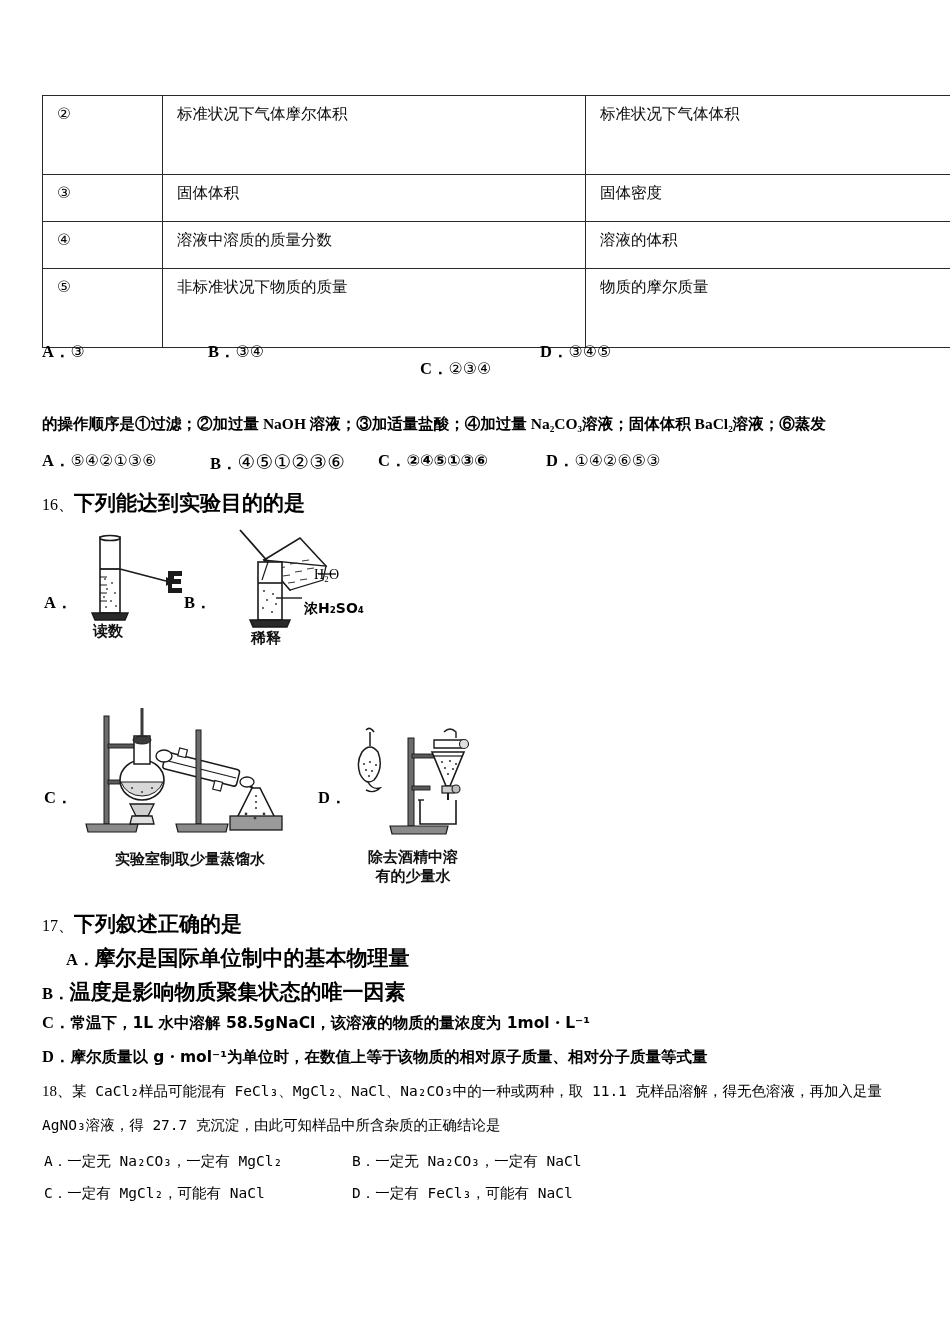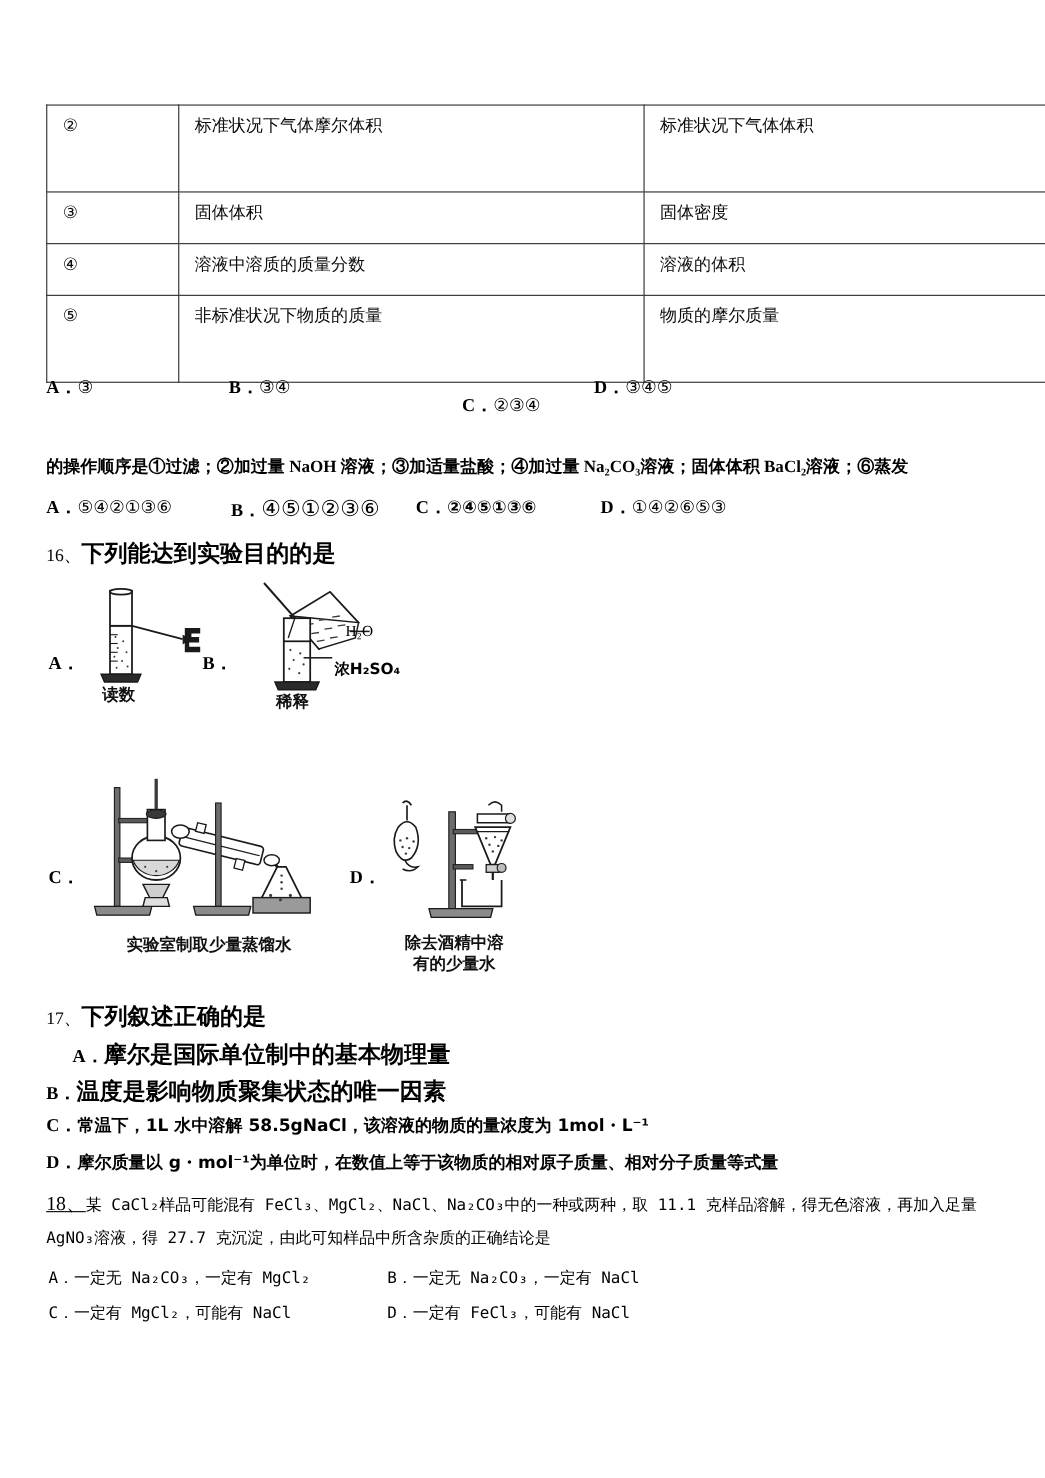--- a/index.html
+++ b/index.html
@@ -384,21 +384,21 @@
     <span class="opt-serif">B．</span><span class="qline zh">温度是影响物质聚集状态的唯一因素</span>
   </div>
   <div class="abs" style="left:42px; top:1012px;">
     <span class="opt-serif">C．</span><span class="qline zh" style="font-size:15.5px;">常温下，1L 水中溶解 58.5gNaCl，该溶液的物质的量浓度为 1mol・L⁻¹</span>
   </div>
   <div class="abs" style="left:42px; top:1046px;">
     <span class="opt-serif">D．</span><span class="qline zh" style="font-size:15.5px;">摩尔质量以 g・mol⁻¹为单位时，在数值上等于该物质的相对原子质量、相对分子质量等式量</span>
   </div>
 
   <div class="abs" style="left:42px; top:1082px; width:885px;">
-    <span class="qnum" style="font-size:18px;text-decoration:underline;">18、</span><span class="opt-mono">某 CaCl₂样品可能混有 FeCl₃、MgCl₂、NaCl、Na₂CO₃中的一种或两种，取 11.1 克样品溶解，得无色溶液，再加入足量</span>
+    <span class="qnum" style="font-size:15px;">18、</span><span class="opt-mono">某 CaCl₂样品可能混有 FeCl₃、MgCl₂、NaCl、Na₂CO₃中的一种或两种，取 11.1 克样品溶解，得无色溶液，再加入足量</span>
   </div>
   <div class="abs" style="left:42px; top:1116px; width:885px;">
     <span class="opt-mono">AgNO₃溶液，得 27.7 克沉淀，由此可知样品中所含杂质的正确结论是</span>
   </div>
   <div class="abs" style="left:44px; top:1152px;">
     <span class="opt-mono">A．</span><span class="opt-mono">一定无 Na₂CO₃，一定有 MgCl₂</span>
   </div>
   <div class="abs" style="left:352px; top:1152px;">
     <span class="opt-mono">B．</span><span class="opt-mono">一定无 Na₂CO₃，一定有 NaCl</span>
   </div>

